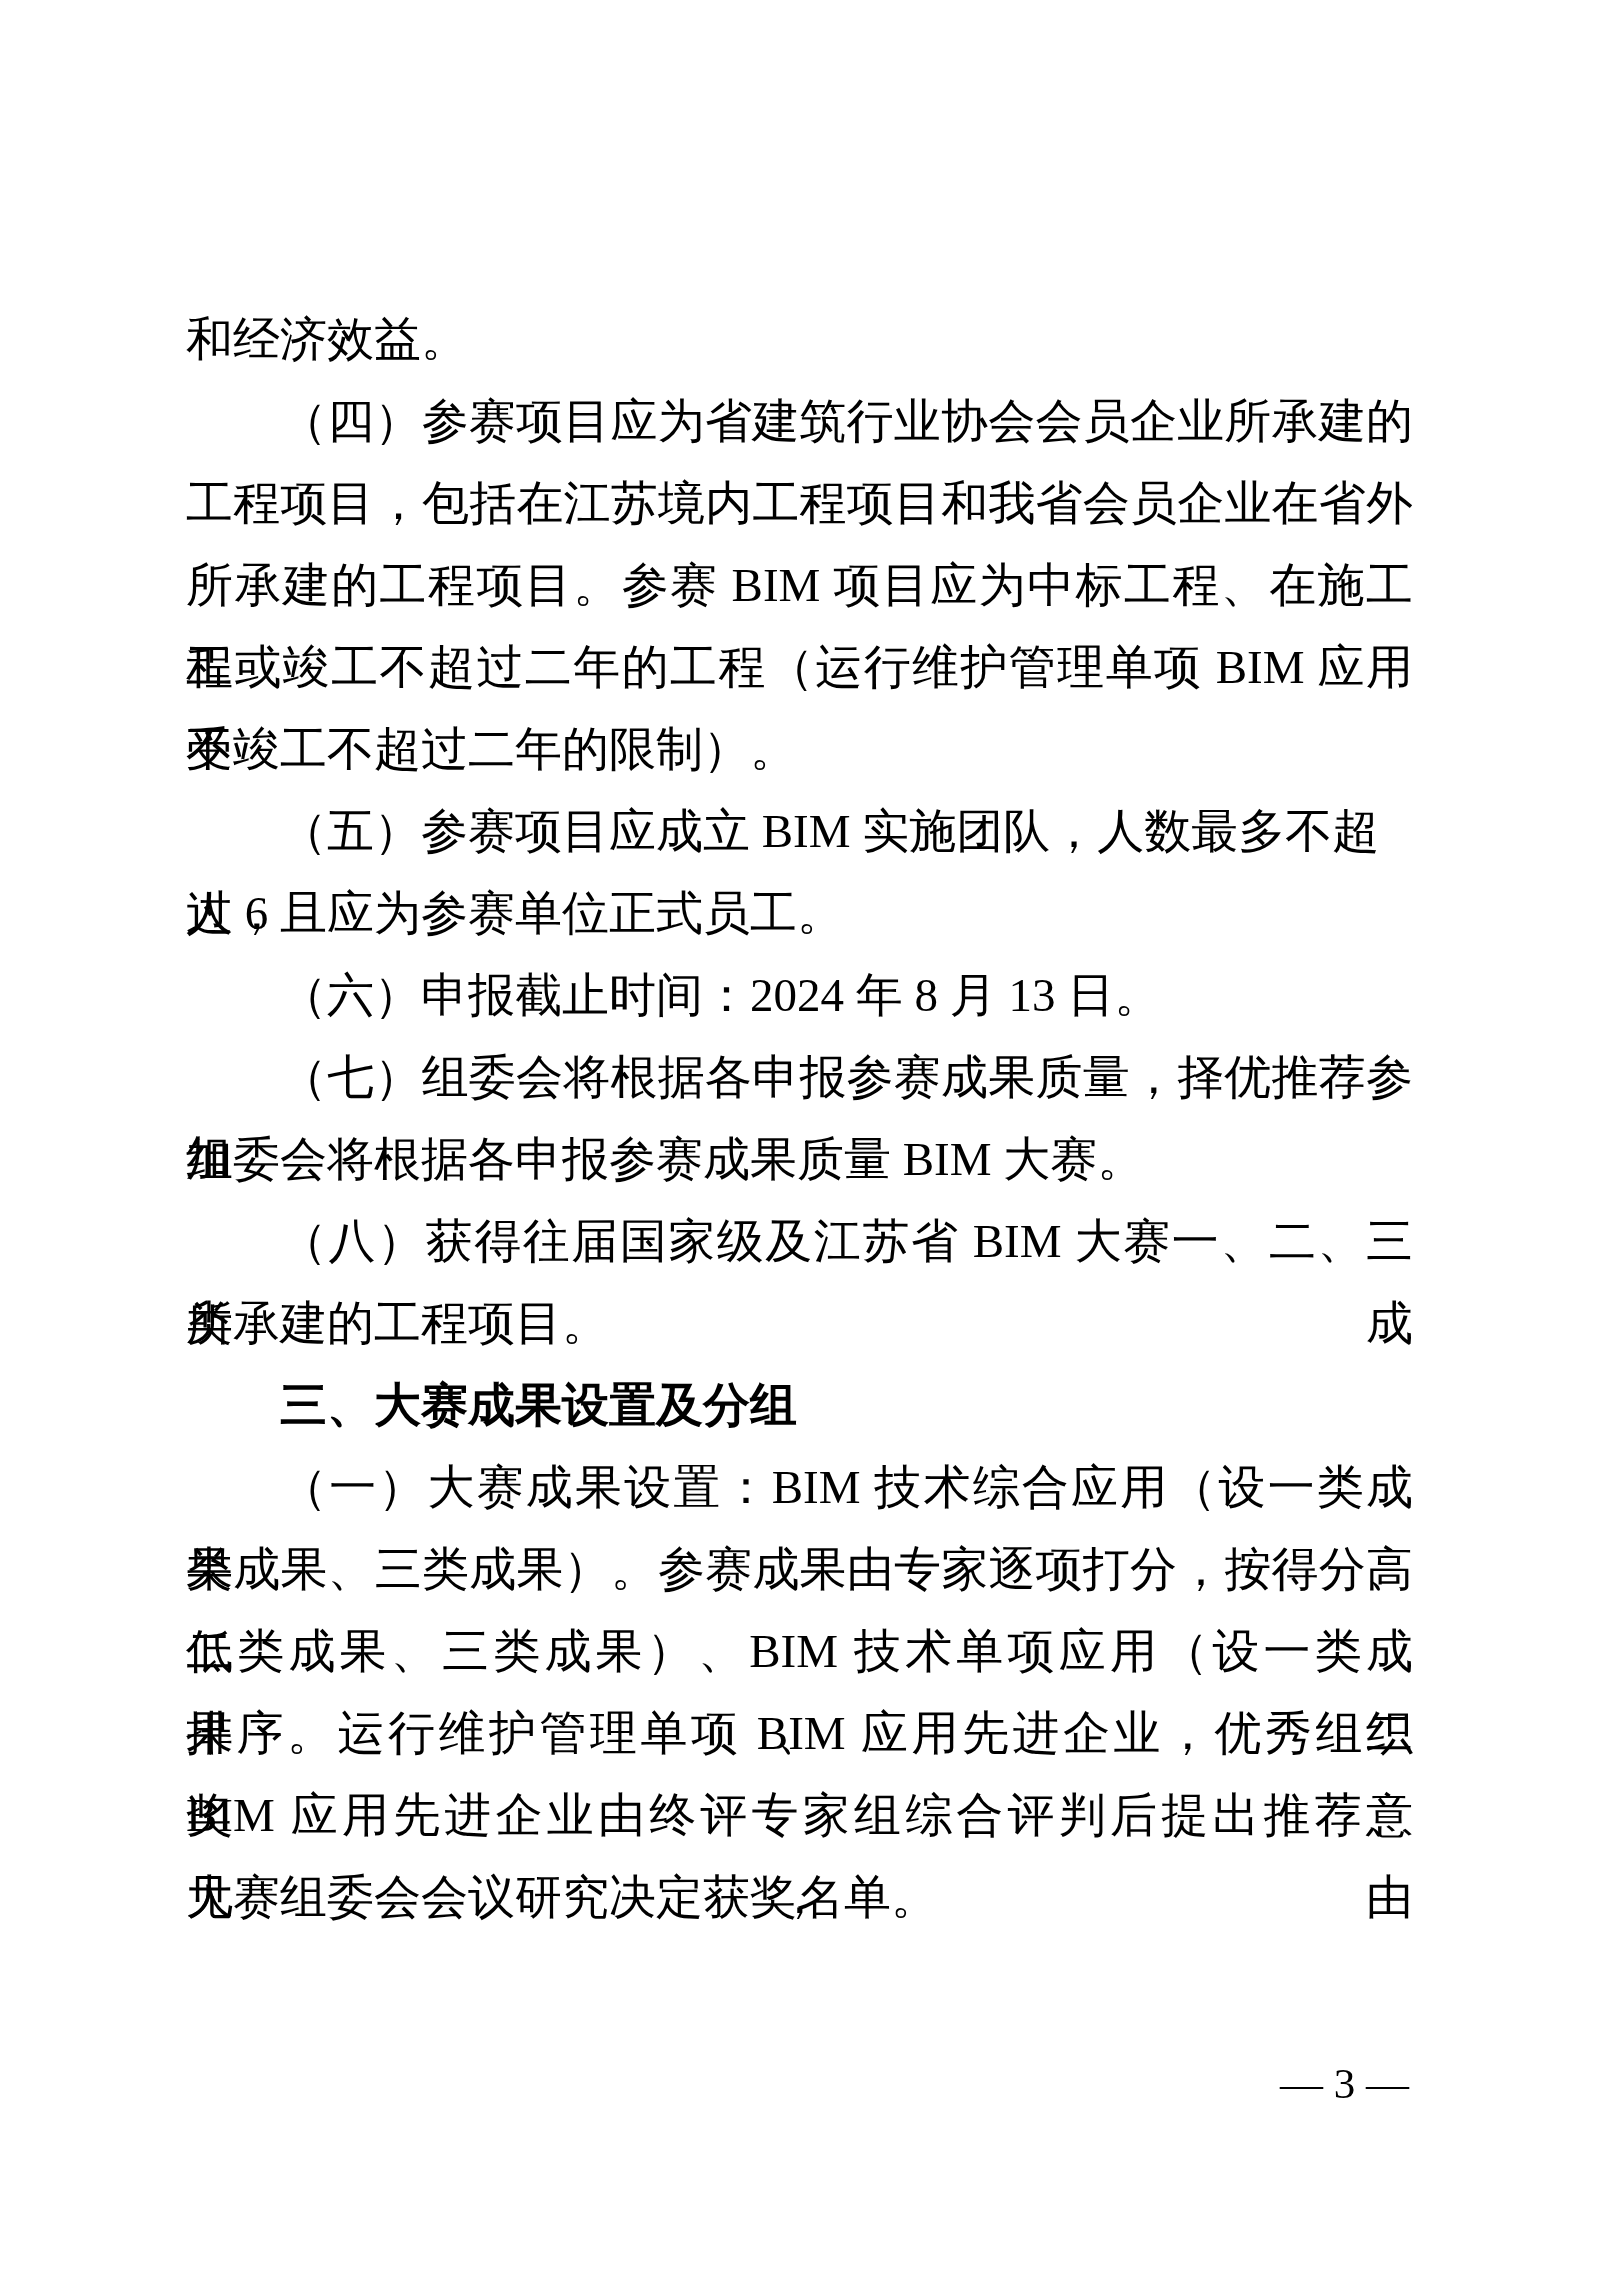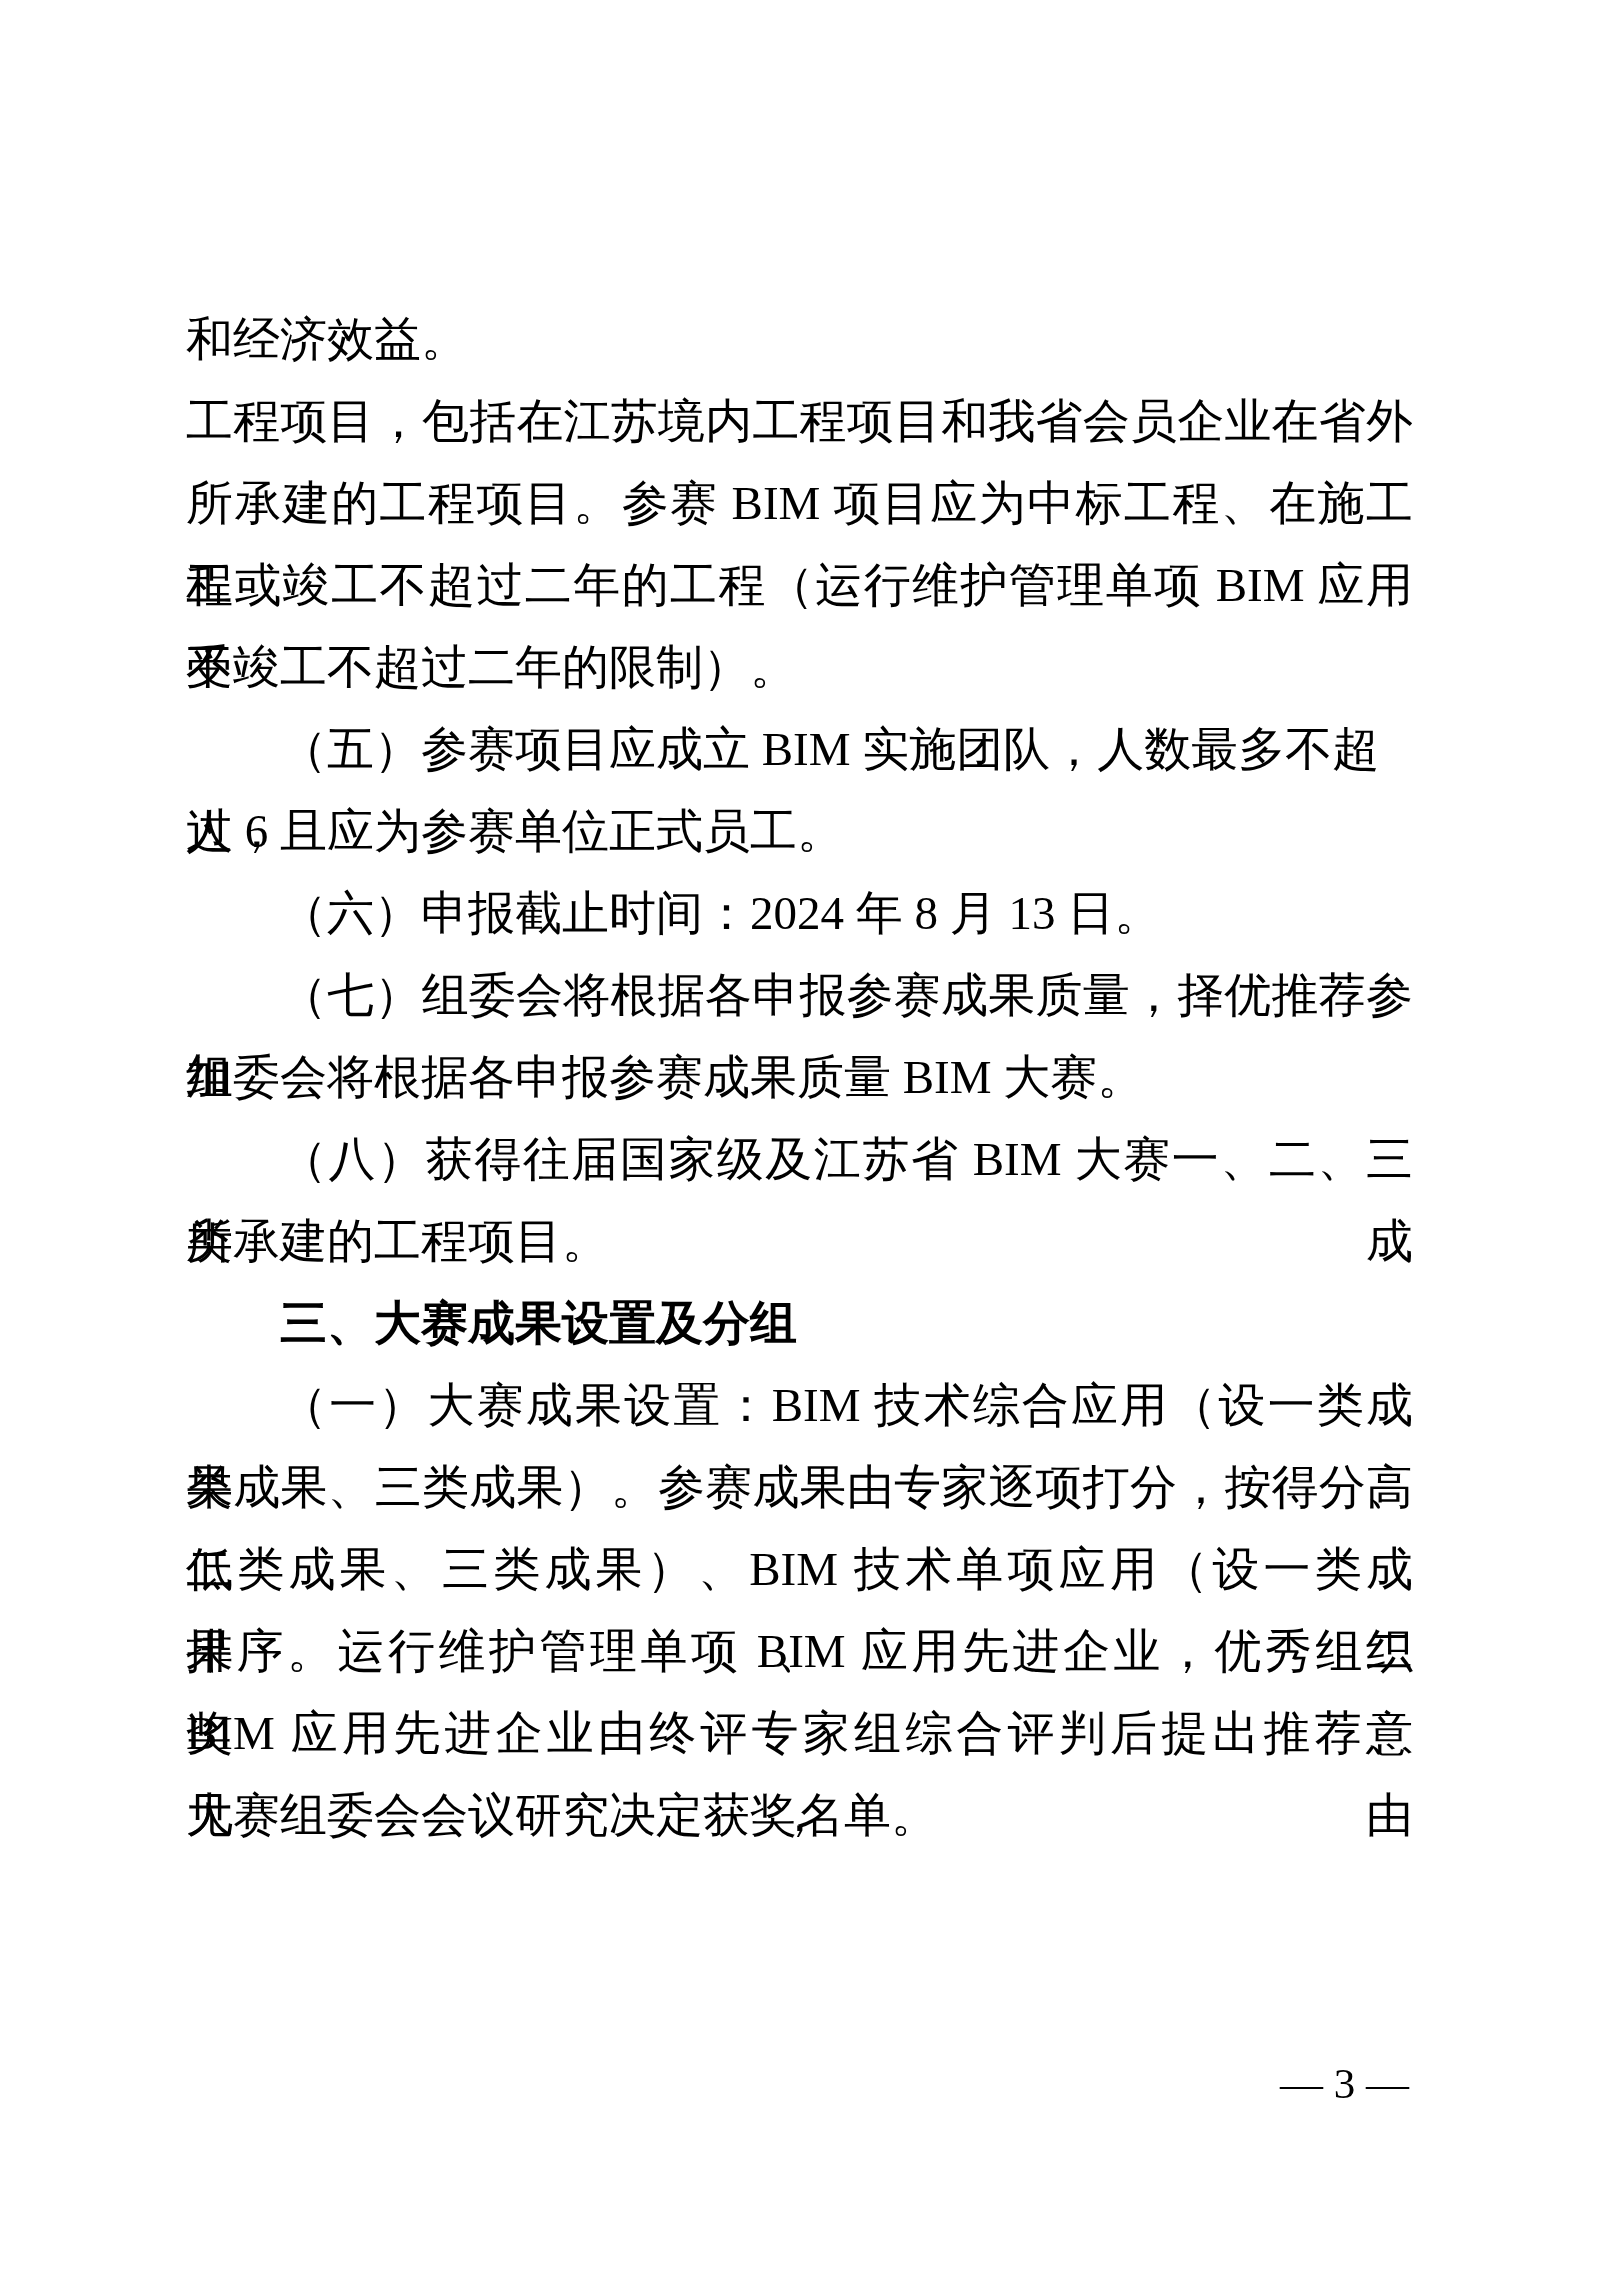--- a/index.html
+++ b/index.html
@@ -50,20 +50,21 @@
     color: #000000;
     font-family: "Liberation Serif", "DejaVu Serif", serif;
   }
 </style>
 </head>
 <body>
 
 <div class="page">
   <main class="content" id="doc-body">
       <div class="line">和经济效益。</div>
+      <div class="line indent justify">（四）参赛项目应为省建筑行业协会会员企业所承建的</div>
       <div class="line justify">工程项目，包括在江苏境内工程项目和我省会员企业在省外</div>
       <div class="line justify">所承建的工程项目。参赛 BIM 项目应为中标工程、在施工工</div>
       <div class="line justify">程或竣工不超过二年的工程（运行维护管理单项 BIM 应用不</div>
       <div class="line">受竣工不超过二年的限制）。</div>
       <div class="line indent">（五）参赛项目应成立 BIM 实施团队，人数最多不超过 6</div>
       <div class="line">人，且应为参赛单位正式员工。</div>
       <div class="line indent">（六）申报截止时间：2024 年 8 月 13 日。</div>
       <div class="line indent justify">（七）组委会将根据各申报参赛成果质量，择优推荐参加</div>
       <div class="line">组委会将根据各申报参赛成果质量 BIM 大赛。</div>
       <div class="line indent justify">（八）获得往届国家级及江苏省 BIM 大赛一、二、三类成</div>

